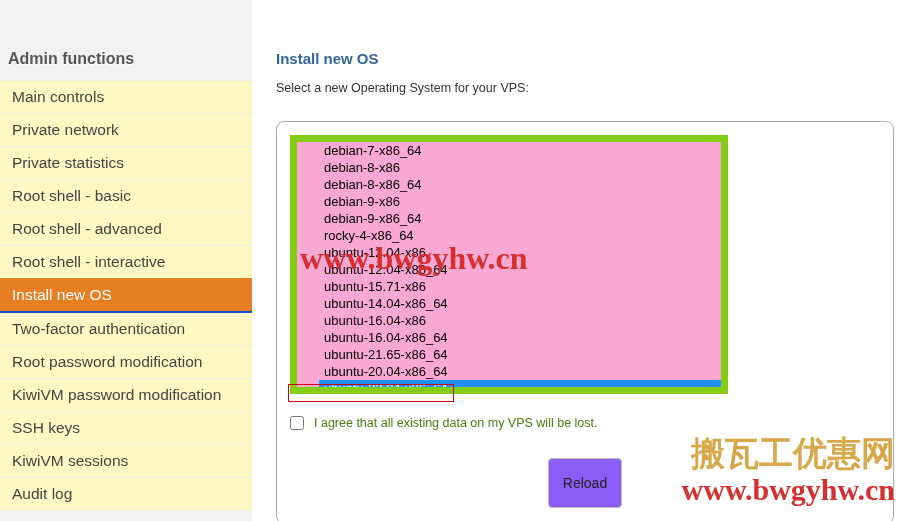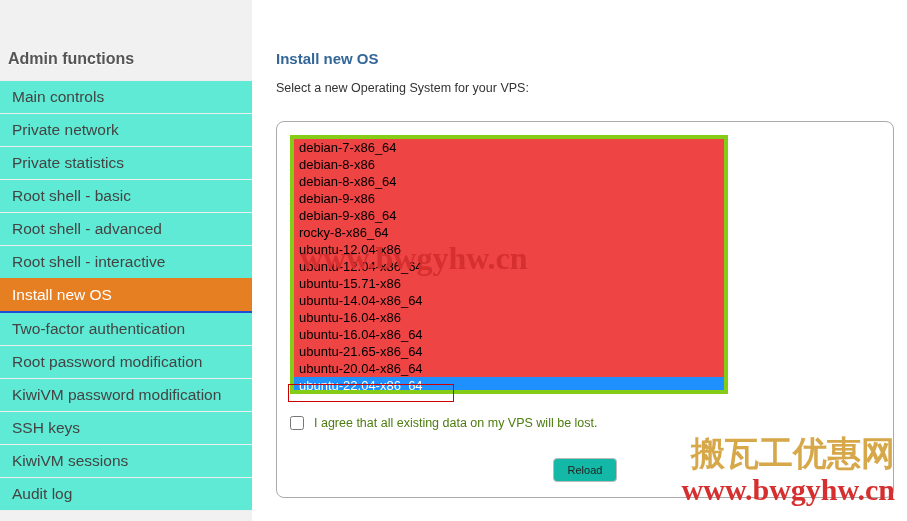--- a/index.html
+++ b/index.html
@@ -28,21 +28,21 @@
       font-size: 16px;
       color: #555;
       padding: 10px 8px 12px 8px;
       text-shadow: 0 1px 0 #fff;
     }
     .sidebar-item {
       font-size: 15.5px;
       color: #444;
       padding: 7px 10px 7px 12px;
       cursor: pointer;
-      background: #5eead4;
+      background: #fef9c3;
       border-top: 1px solid #eee;
     }
     .sidebar-item:last-child { border-bottom: 1px solid #eee; }
     .sidebar-item.active {
       background: #e67e22;
       color: #fff;
       border-top: 1px solid #e67e22;
     }
     .sidebar-item.active + .sidebar-item { border-top: 2px solid #1d4ed8; }
     .sidebar-header.second {
@@ -69,26 +69,27 @@
     .os-card {
       border: 1px solid #aaa;
       border-radius: 8px;
       width: 618px;
       padding: 13px 13px 15px 13px;
       background: #fff;
     }
     .os-select {
       width: 438px;
       height: 259px;
-      border: 4px solid #84cc16;
+      border: 7px solid #84cc16;
       font-family: Arial, sans-serif;
       font-size: 13px;
       overflow-y: scroll;
-      background: #ef4444;
+      background: #f9a8d4;
       outline: none;
+      padding-left: 22px;
     }
     .os-option {
       padding: 1px 6px 1px 5px;
       cursor: default;
       white-space: nowrap;
       color: #000;
     }
     .os-option.selected {
       background: #1e90ff;
       color: #fff;
@@ -104,25 +105,25 @@
       margin-right: 10px;
     }
     .agree-label {
       font-size: 12.5px;
       color: #4d7c0f;
       font-family: Verdana, Arial, sans-serif;
     }
     .reload-btn {
       display: block;
       margin: 28px auto 0 auto;
-      padding: 5px 14px;
-      font-size: 11px;
+      padding: 16px 14px;
+      font-size: 14px;
       border: 1px solid #bbb;
       border-radius: 4px;
-      background: #14b8a6;
+      background: #8b5cf6;
       color: #222;
       cursor: pointer;
     }
     .highlight-box {
       position: absolute;
       left: 288px;
       top: 384px;
       width: 166px;
       height: 18px;
       border: 1px solid #cc0000;
@@ -188,21 +189,21 @@
     <div class="page-title">Install new OS</div>
     <div class="page-subtitle">Select a new Operating System for your VPS:</div>
 
     <div class="os-card">
       <div class="os-select" id="os-select">
           <div class="os-option">debian-7-x86_64</div>
           <div class="os-option">debian-8-x86</div>
           <div class="os-option">debian-8-x86_64</div>
           <div class="os-option">debian-9-x86</div>
           <div class="os-option">debian-9-x86_64</div>
-          <div class="os-option">rocky-8-x86_64</div>
+          <div class="os-option">rocky-4-x86_64</div>
           <div class="os-option">ubuntu-12.04-x86</div>
           <div class="os-option">ubuntu-12.04-x86_64</div>
           <div class="os-option">ubuntu-15.71-x86</div>
           <div class="os-option">ubuntu-14.04-x86_64</div>
           <div class="os-option">ubuntu-16.04-x86</div>
           <div class="os-option">ubuntu-16.04-x86_64</div>
           <div class="os-option">ubuntu-21.65-x86_64</div>
           <div class="os-option">ubuntu-20.04-x86_64</div>
           <div class="os-option selected">ubuntu-22.04-x86_64</div>
         </div>

